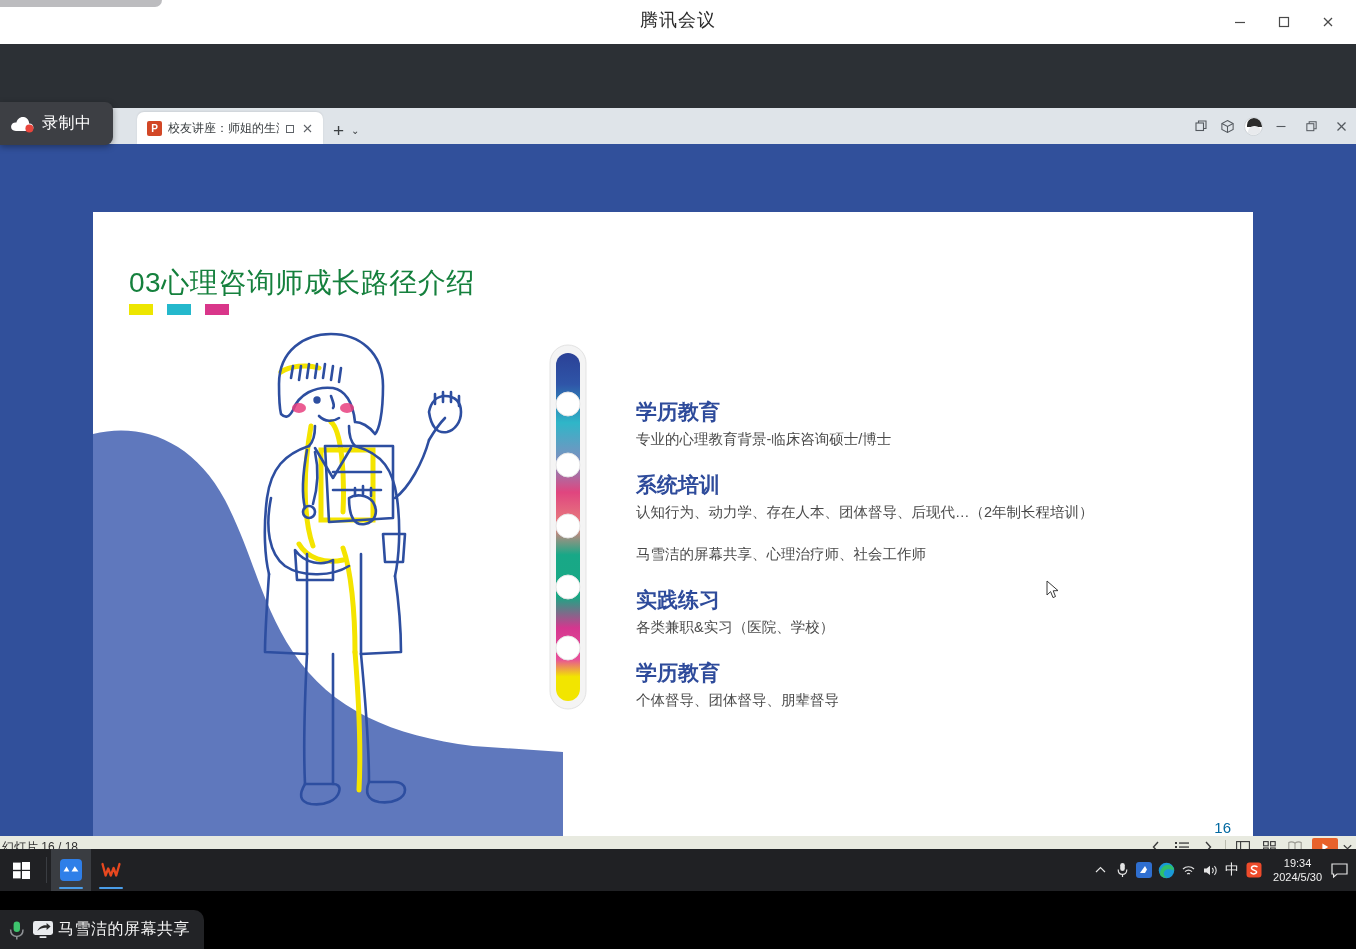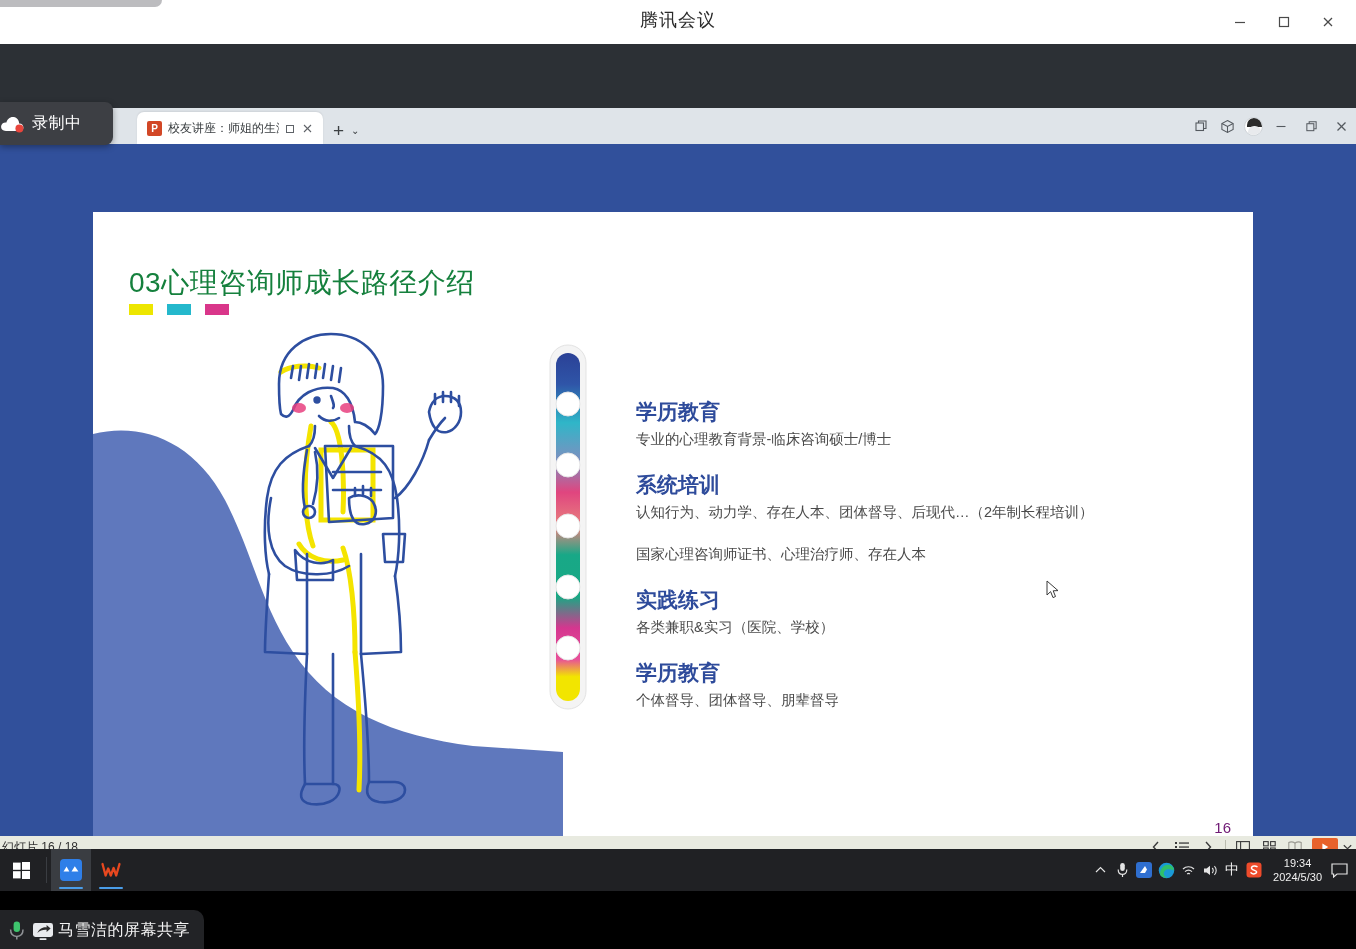--- a/index.html
+++ b/index.html
@@ -107,21 +107,21 @@
 
   
   .colorbar { position: absolute; left: 456px; top: 132px; width: 38px; height: 366px; }
 
   
   .content-list { position: absolute; left: 543px; top: 186px; width: 600px; }
   .ci { margin-bottom: 20px; }
   .ci-head { font-size: 21px; font-weight: bold; color: #2e4b9b; line-height: 1.35; }
   .ci-sub { font-size: 14.5px; color: #4a4a4a; line-height: 1.5; margin-top: 3px; }
   .slide-num {
-    position: absolute; right: 22px; bottom: 8px; font-size: 15px; color: #701a75;
+    position: absolute; right: 22px; bottom: 8px; font-size: 15px; color: #0369a1;
   }
 
   
   .cursor { position: absolute; left: 1046px; top: 436px; }
 
   
   .wps-status {
     position: absolute; left: 0; top: 728px; width: 1356px; height: 22px;
     background: #e8eae0; display: flex; align-items: center;
     font-size: 12px; color: #303030;
@@ -133,21 +133,21 @@
   .sb-play {
     width: 26px; height: 18px; background: #e8622a; color: #fff;
     display: flex; align-items: center; justify-content: center; border-radius: 2px; margin-left: 4px;
   }
   .sb-caret { width: 18px; height: 20px; display: flex; align-items: center; justify-content: center; color: #3a3a3a; font-size: 9px; }
 
   
   .rec-pill {
     position: absolute; left: 0; top: 102px; width: 113px; height: 43px;
     background: #3d3f44; border-radius: 0 8px 8px 0;
-    display: flex; align-items: center; gap: 6px; 
+    display: flex; align-items: center; gap: 6px; padding-left: 10px;
     box-shadow: 0 2px 6px rgba(0,0,0,.35);
   }
   .rec-cloud { position: relative; width: 26px; height: 18px; }
   .rec-text { color: #fff; font-size: 16px; letter-spacing: .5px; }
 
   
   .taskbar {
     position: absolute; left: 0; top: 849px; width: 1356px; height: 42px;
     background: #202124; display: flex; align-items: center;
   }
@@ -169,21 +169,21 @@
   }
   .tray-notify { width: 26px; height: 42px; display: flex; align-items: center; justify-content: center; color: #e4e4e4; }
 
   
   .share-bar {
     position: absolute; left: 0; top: 910px; width: 1356px; height: 39px; background: #000;
   }
   .share-pill {
     position: absolute; left: 0; top: 0; height: 39px;
     background: #222326; border-radius: 0 10px 0 0;
-    display: flex; align-items: flex-end; gap: 4px; padding: 0 14px 8px 6px;
+    display: flex; align-items: center; gap: 4px; padding: 0 14px 0 6px;
   }
   .share-mic {
     width: 22px; height: 22px; display: flex; align-items: center; justify-content: center;
   }
   .share-screen {
     width: 22px; height: 20px; display: flex; align-items: center; justify-content: center;
   }
   .share-text { color: #f2f2f2; font-size: 16px; letter-spacing: .5px; }
 </style>
 </head>
@@ -399,21 +399,21 @@
         <div class="content-list">
           <div class="ci">
             <div class="ci-head">学历教育</div>
             <div class="ci-sub">专业的心理教育背景-临床咨询硕士/博士</div>
           </div>
           <div class="ci">
             <div class="ci-head">系统培训</div>
             <div class="ci-sub">认知行为、动力学、存在人本、团体督导、后现代…（2年制长程培训）</div>
           </div>
           <div class="ci">
-            <div class="ci-sub">国家心理咨询师证书、心理治疗师、存在人本</div>
+            <div class="ci-sub">马雪洁的屏幕共享、心理治疗师、社会工作师</div>
           </div>
           <div class="ci">
             <div class="ci-head">实践练习</div>
             <div class="ci-sub">各类兼职&amp;实习（医院、学校）</div>
           </div>
           <div class="ci">
             <div class="ci-head">学历教育</div>
             <div class="ci-sub">个体督导、团体督导、朋辈督导</div>
           </div>
         </div>

